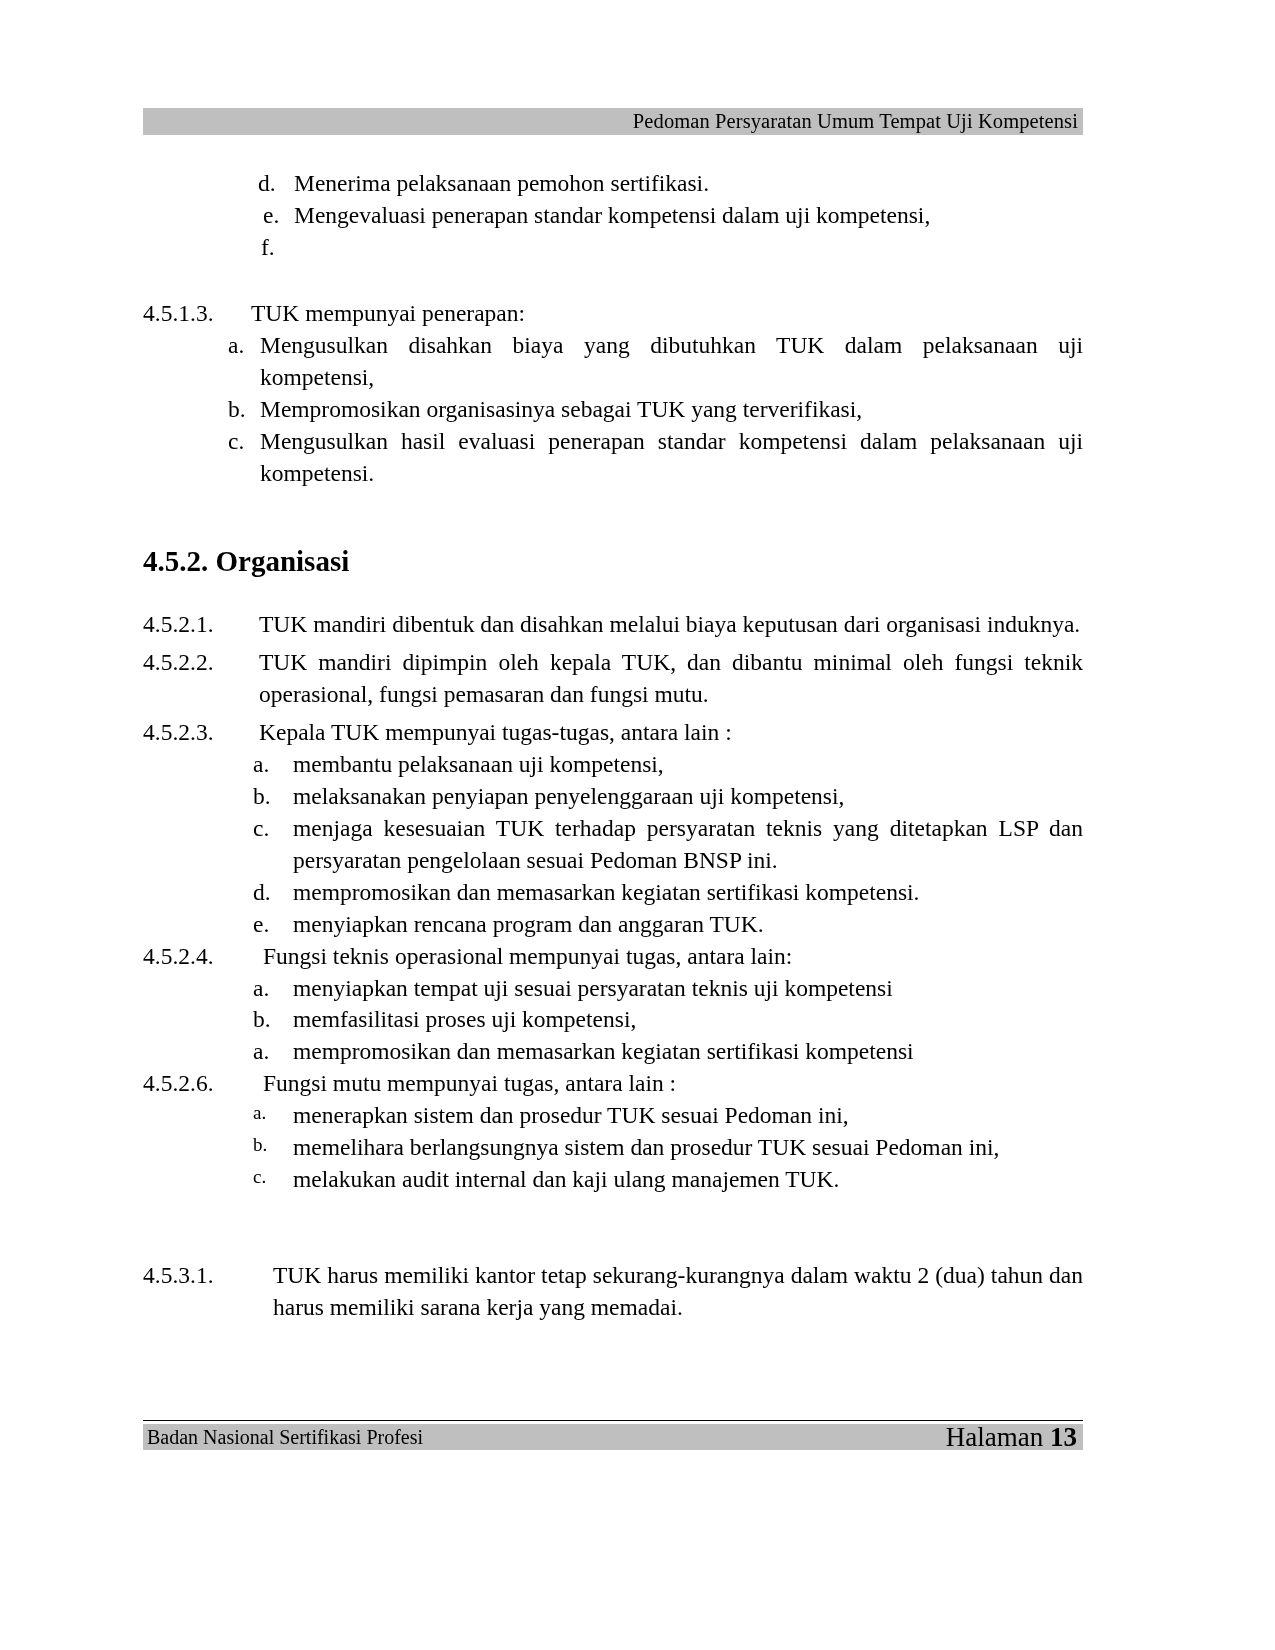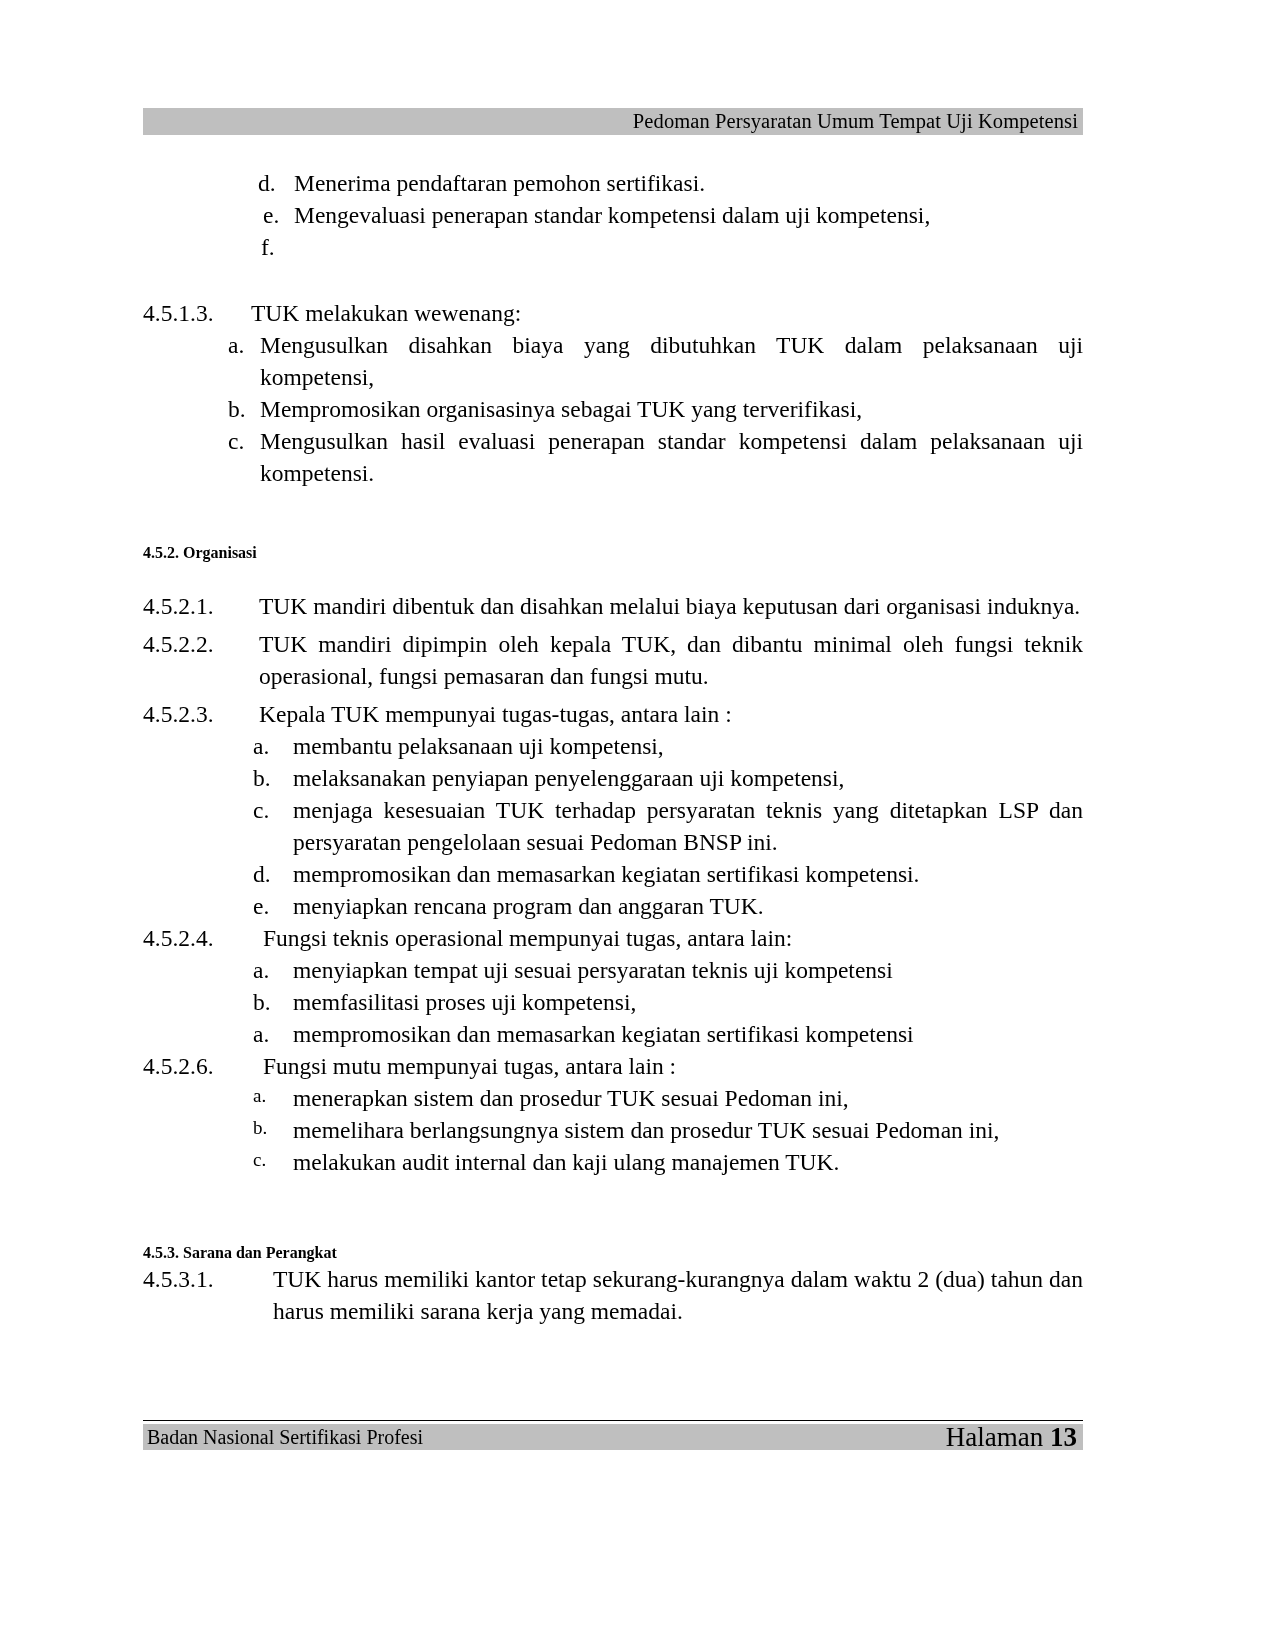--- a/index.html
+++ b/index.html
@@ -98,52 +98,52 @@
   .spacer-52 { height: 52px; }
   .spacer-64 { height: 64px; }
 
   .small-letter { font-size: 19px; }
 
   
   .ind-115 { padding-left: 115px; }
   .ind-85  { padding-left: 85px; }
   .ind-110 { padding-left: 110px; }
 
-  .sec-head { font-weight: bold; font-size: 16px; }
+  .sec-head { font-weight: bold; font-size: 29px; }
 </style>
 </head>
 <body>
 
 <div class="page">
 
   <div class="header-band"></div>
   <div class="header-text">Pedoman Persyaratan Umum Tempat Uji Kompetensi</div>
 
   <div class="content">
 
     <div class="blk">
       <div class="row ind-115">
         <span class="lbl" style="width:36px">d.</span>
-        <span class="txt">Menerima pendaftaran pemohon sertifikasi.</span>
+        <span class="txt">Menerima pelaksanaan pemohon sertifikasi.</span>
       </div>
       <div class="row ind-115">
         <span class="lbl" style="width:36px;padding-left:5px;box-sizing:border-box;">e.</span>
         <span class="txt">Mengevaluasi penerapan standar kompetensi dalam uji kompetensi,</span>
       </div>
       <div class="row ind-115">
         <span class="lbl" style="width:36px;padding-left:3px;box-sizing:border-box;">f.</span>
       </div>
     </div>
 
     <div class="spacer-34"></div>
 
     <div class="blk">
       <div class="row">
         <span class="lbl" style="width:108px">4.5.1.3.</span>
-        <span class="txt">TUK melakukan wewenang:</span>
+        <span class="txt">TUK mempunyai penerapan:</span>
       </div>
       <div class="row ind-85">
         <span class="lbl" style="width:32px">a.</span>
         <span class="txt just">Mengusulkan disahkan biaya yang dibutuhkan TUK dalam pelaksanaan uji kompetensi,</span>
       </div>
       <div class="row ind-85">
         <span class="lbl" style="width:32px">b.</span>
         <span class="txt just">Mempromosikan organisasinya sebagai TUK yang terverifikasi,</span>
       </div>
       <div class="row ind-85">
@@ -235,21 +235,20 @@
         <span class="txt just">memelihara berlangsungnya sistem dan prosedur TUK sesuai Pedoman ini,</span>
       </div>
       <div class="row ind-110">
         <span class="lbl small-letter" style="width:40px">c.</span>
         <span class="txt just">melakukan audit internal dan kaji ulang manajemen TUK.</span>
       </div>
     </div>
 
     <div class="spacer-64"></div>
 
-    <div class="sec-head">4.5.3. Sarana dan Perangkat</div>
 
     <div class="row">
       <span class="lbl bold" style="width:120px">4.5.3.1.</span>
       <span class="txt just" style="padding-left:10px">TUK harus memiliki kantor tetap sekurang-kurangnya dalam waktu 2 (dua) tahun dan harus memiliki sarana kerja yang memadai.</span>
     </div>
 
   </div>
 
   <div class="footer-rule"></div>
   <div class="footer">

